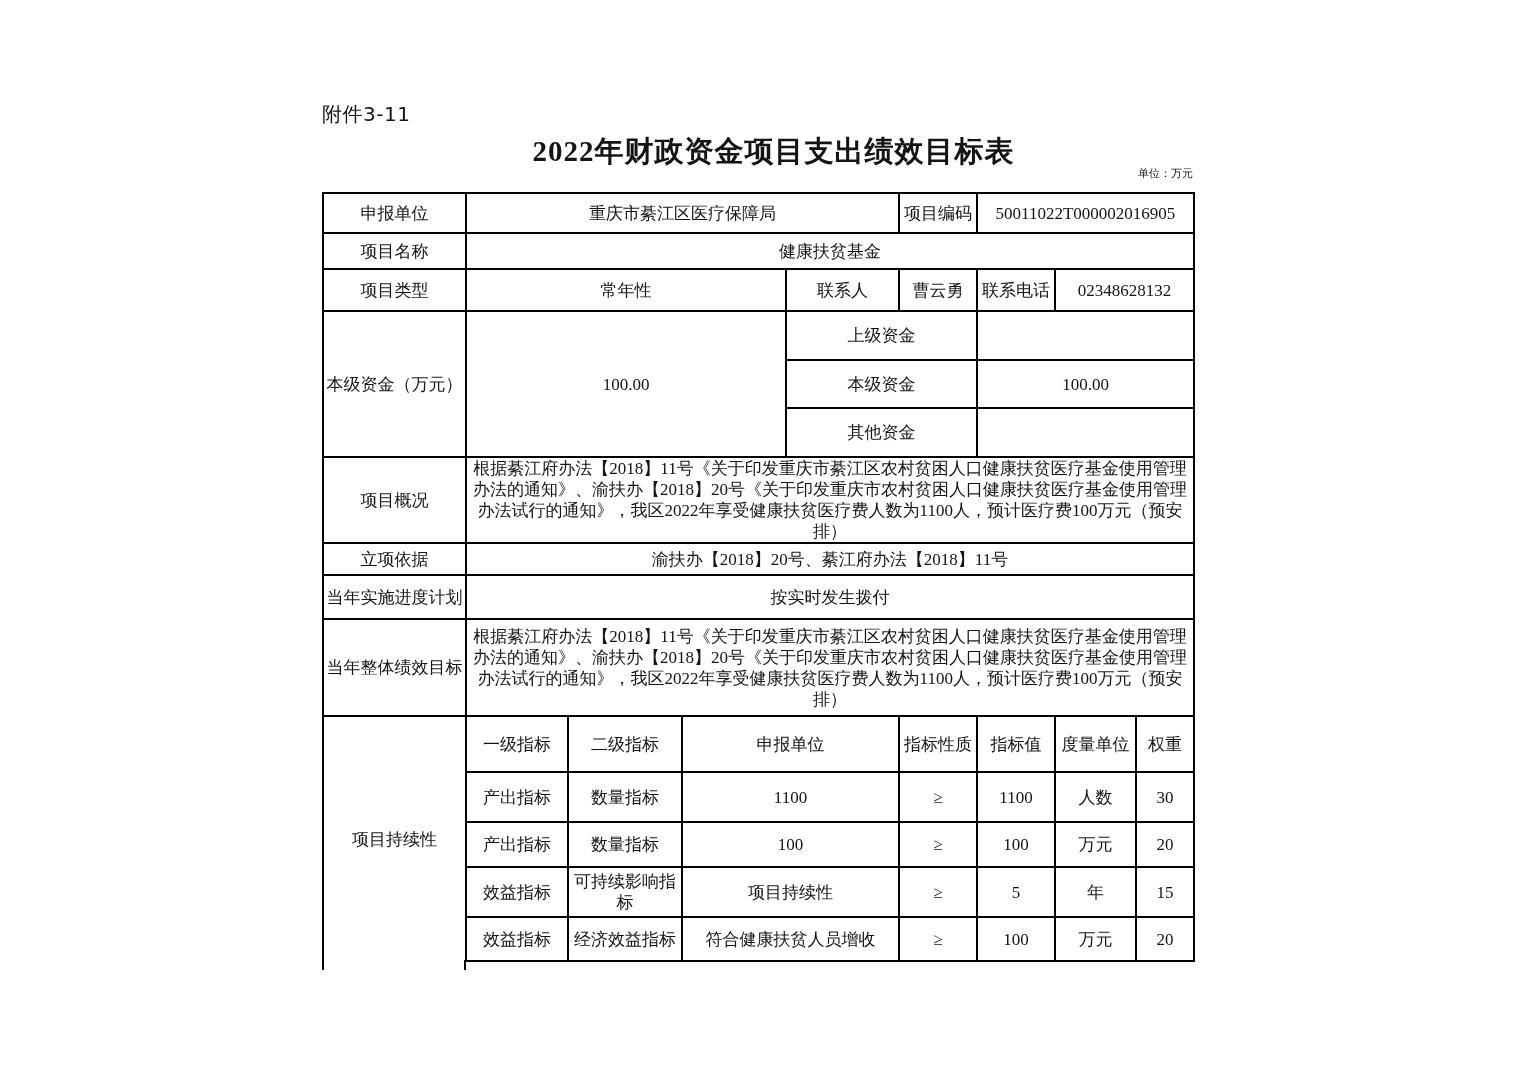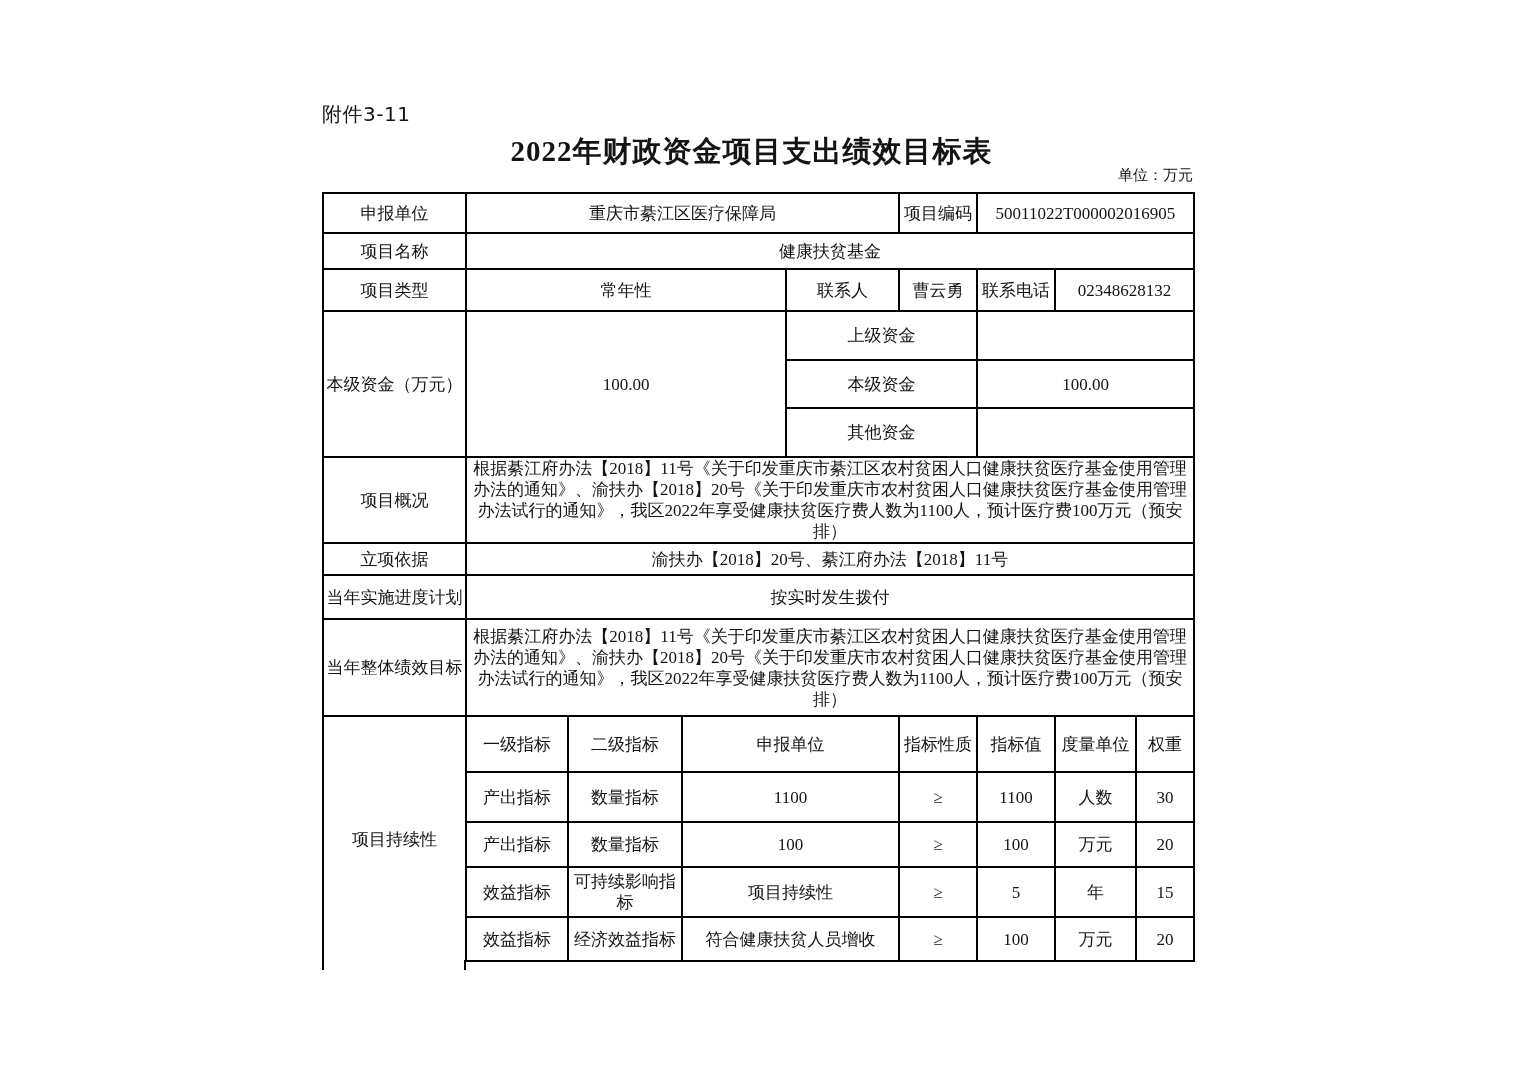--- a/index.html
+++ b/index.html
@@ -1,23 +1,23 @@
 <!DOCTYPE html>
 <html><head>
 <meta charset="utf-8">
 <style>
   html,body{margin:0;padding:0;background:#ffffff;}
   body{width:1520px;height:1074px;font-family:"Liberation Serif","DejaVu Serif",serif;color:#141414;}
   .page{position:relative;width:1520px;height:1074px;background:#ffffff;overflow:hidden;}
 
   .attach{position:absolute;left:322px;top:101px;font-family:"DejaVu Sans","Liberation Sans",sans-serif;
           font-weight:normal;font-size:20px;letter-spacing:0.5px;}
-  .title{position:absolute;left:316px;top:132px;width:871px;margin:0;text-align:center;
+  .title{position:absolute;left:338px;top:132px;width:871px;margin:0;text-align:center;
          font-size:29px;font-weight:bold;letter-spacing:1px;}
-  .unit{position:absolute;left:322px;top:166px;width:871px;text-align:right;font-size:15px;}
+  .unit{position:absolute;left:322px;top:166px;width:871px;text-align:right;font-size:11px;}
 
   .twrap{position:absolute;left:322px;top:192px;width:871px;}
   table.doc{border-collapse:collapse;table-layout:fixed;width:871px;font-family:Liberation Serif, serif;}
   table.doc td{border:2px solid #000;font-size:17px;line-height:21px;text-align:center;
                vertical-align:middle;padding:0 2px;overflow:hidden;word-break:break-all;}
   td.tl{text-align:left;padding:0 6px;}
   td.para{text-align:left;padding:2px 8px;line-height:23px;font-size:16px;}
   td.tight{padding:0;margin-top:12px;}
 
   

